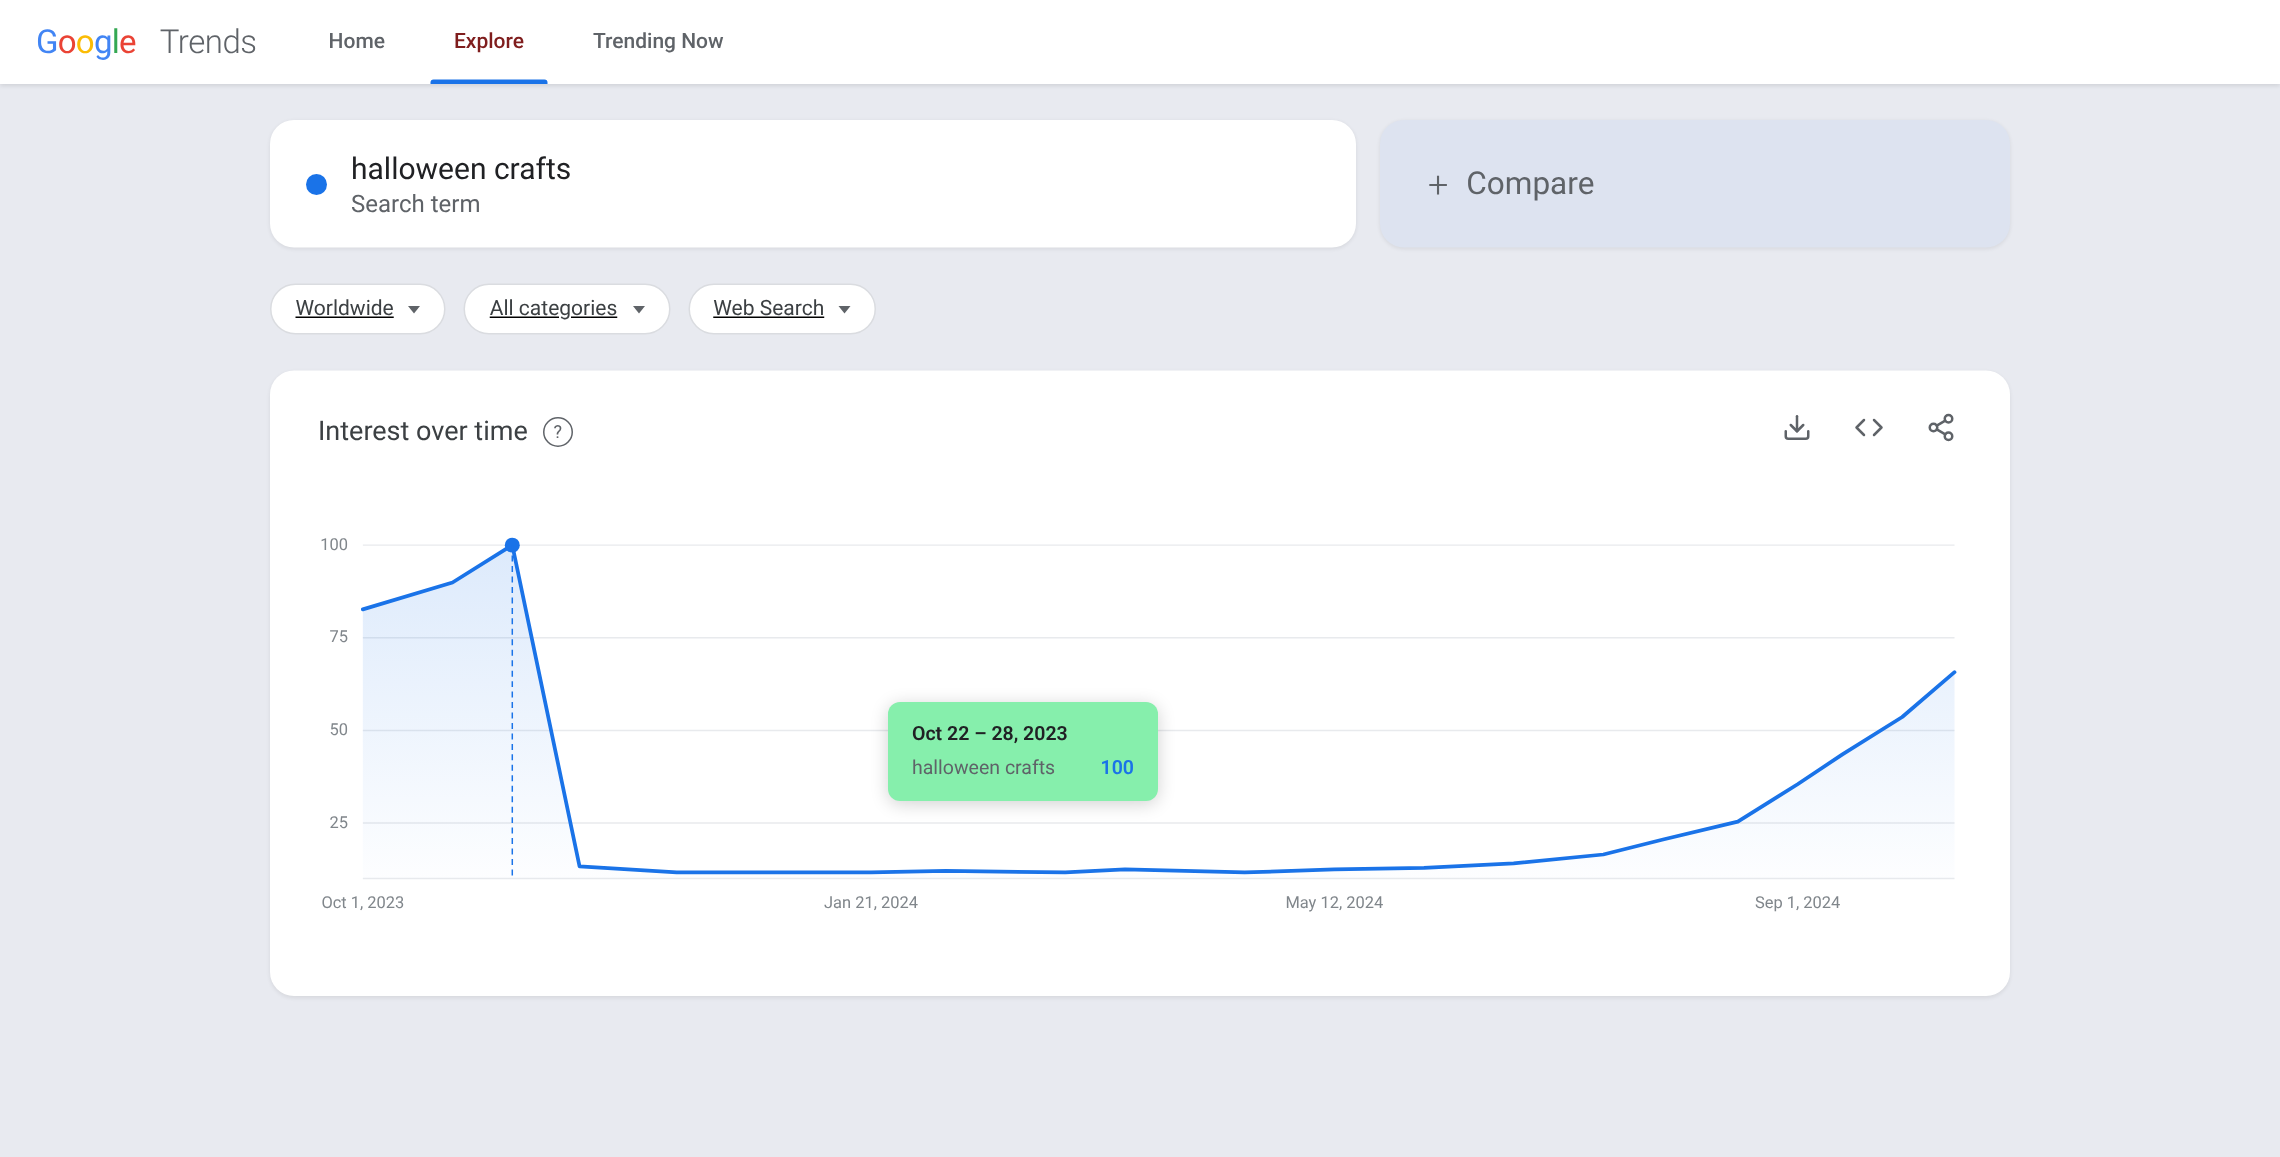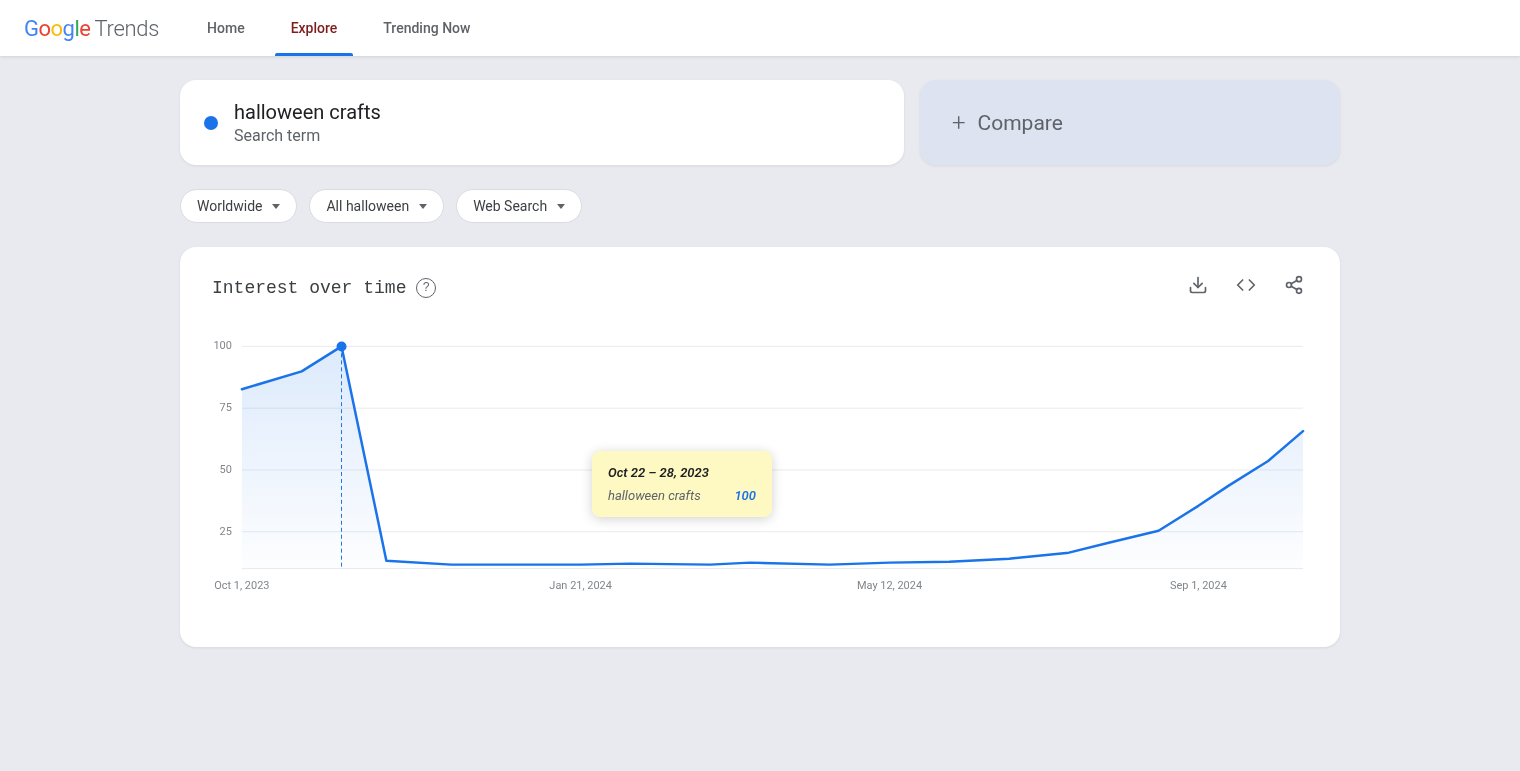--- a/index.html
+++ b/index.html
@@ -18,21 +18,21 @@
       padding: 0 24px;
       height: 56px;
       gap: 32px;
       box-shadow: 0 1px 3px rgba(0,0,0,0.1);
       position: relative;
       z-index: 10;
     }
     .logo {
       display: flex;
       align-items: center;
-      gap: 4px;
+      gap: 16px;
       text-decoration: none;
     }
     .logo-google {
       font-size: 22px;
       font-weight: 400;
       letter-spacing: -0.5px;
     }
     .logo-g { color: #4285F4; }
     .logo-o1 { color: #EA4335; }
     .logo-o2 { color: #FBBC05; }
@@ -143,20 +143,21 @@
       font-size: 21px;
       color: #5f6368;
       font-weight: 400;
     }
 
     
     .filters-row {
       display: flex;
       gap: 12px;
       margin-bottom: 24px;
+      text-decoration: underline;
     }
     .filter-btn {
       display: flex;
       align-items: center;
       gap: 8px;
       padding: 8px 16px;
       border: 1px solid #dadce0;
       border-radius: 24px;
       background: #fff;
       cursor: pointer;
@@ -178,22 +179,21 @@
     .chart-card {
       background: #fff;
       border-radius: 16px;
       padding: 24px 32px 32px;
       box-shadow: 0 1px 3px rgba(0,0,0,0.08);
     }
     .chart-header {
       display: flex;
       align-items: center;
       justify-content: space-between;
-      margin-bottom: 7px;
-      font-family: Liberation Mono, monospace;
+      margin-bottom: 24px;
     }
     .chart-title-area {
       display: flex;
       align-items: center;
       gap: 10px;
     }
     .chart-title {
       font-size: 18px;
       color: #3c4043;
       font-weight: 400;
@@ -230,29 +230,28 @@
       width: 100%;
     }
     .chart-svg {
       width: 100%;
       overflow: visible;
     }
 
     
     .tooltip {
       position: absolute;
-      background: #fef9c3;
+      background: #86efac;
       border-radius: 8px;
       box-shadow: 0 2px 12px rgba(0,0,0,0.18);
       padding: 14px 16px;
       pointer-events: none;
       left: 380px;
       top: 140px;
       min-width: 180px;
-      font-style: italic;
     }
     .tooltip-date {
       font-size: 13px;
       font-weight: 600;
       color: #202124;
       margin-bottom: 8px;
     }
     .tooltip-row {
       display: flex;
       align-items: center;
@@ -301,21 +300,21 @@
       <span class="compare-label">Compare</span>
     </div>
   </div>
 
   <div class="filters-row">
     <button class="filter-btn">
       <span>Worldwide</span>
       <span class="chevron"></span>
     </button>
     <button class="filter-btn">
-      <span>All halloween</span>
+      <span>All categories</span>
       <span class="chevron"></span>
     </button>
     <button class="filter-btn">
       <span>Web Search</span>
       <span class="chevron"></span>
     </button>
   </div>
 
   <div class="chart-card">
     <div class="chart-header">

